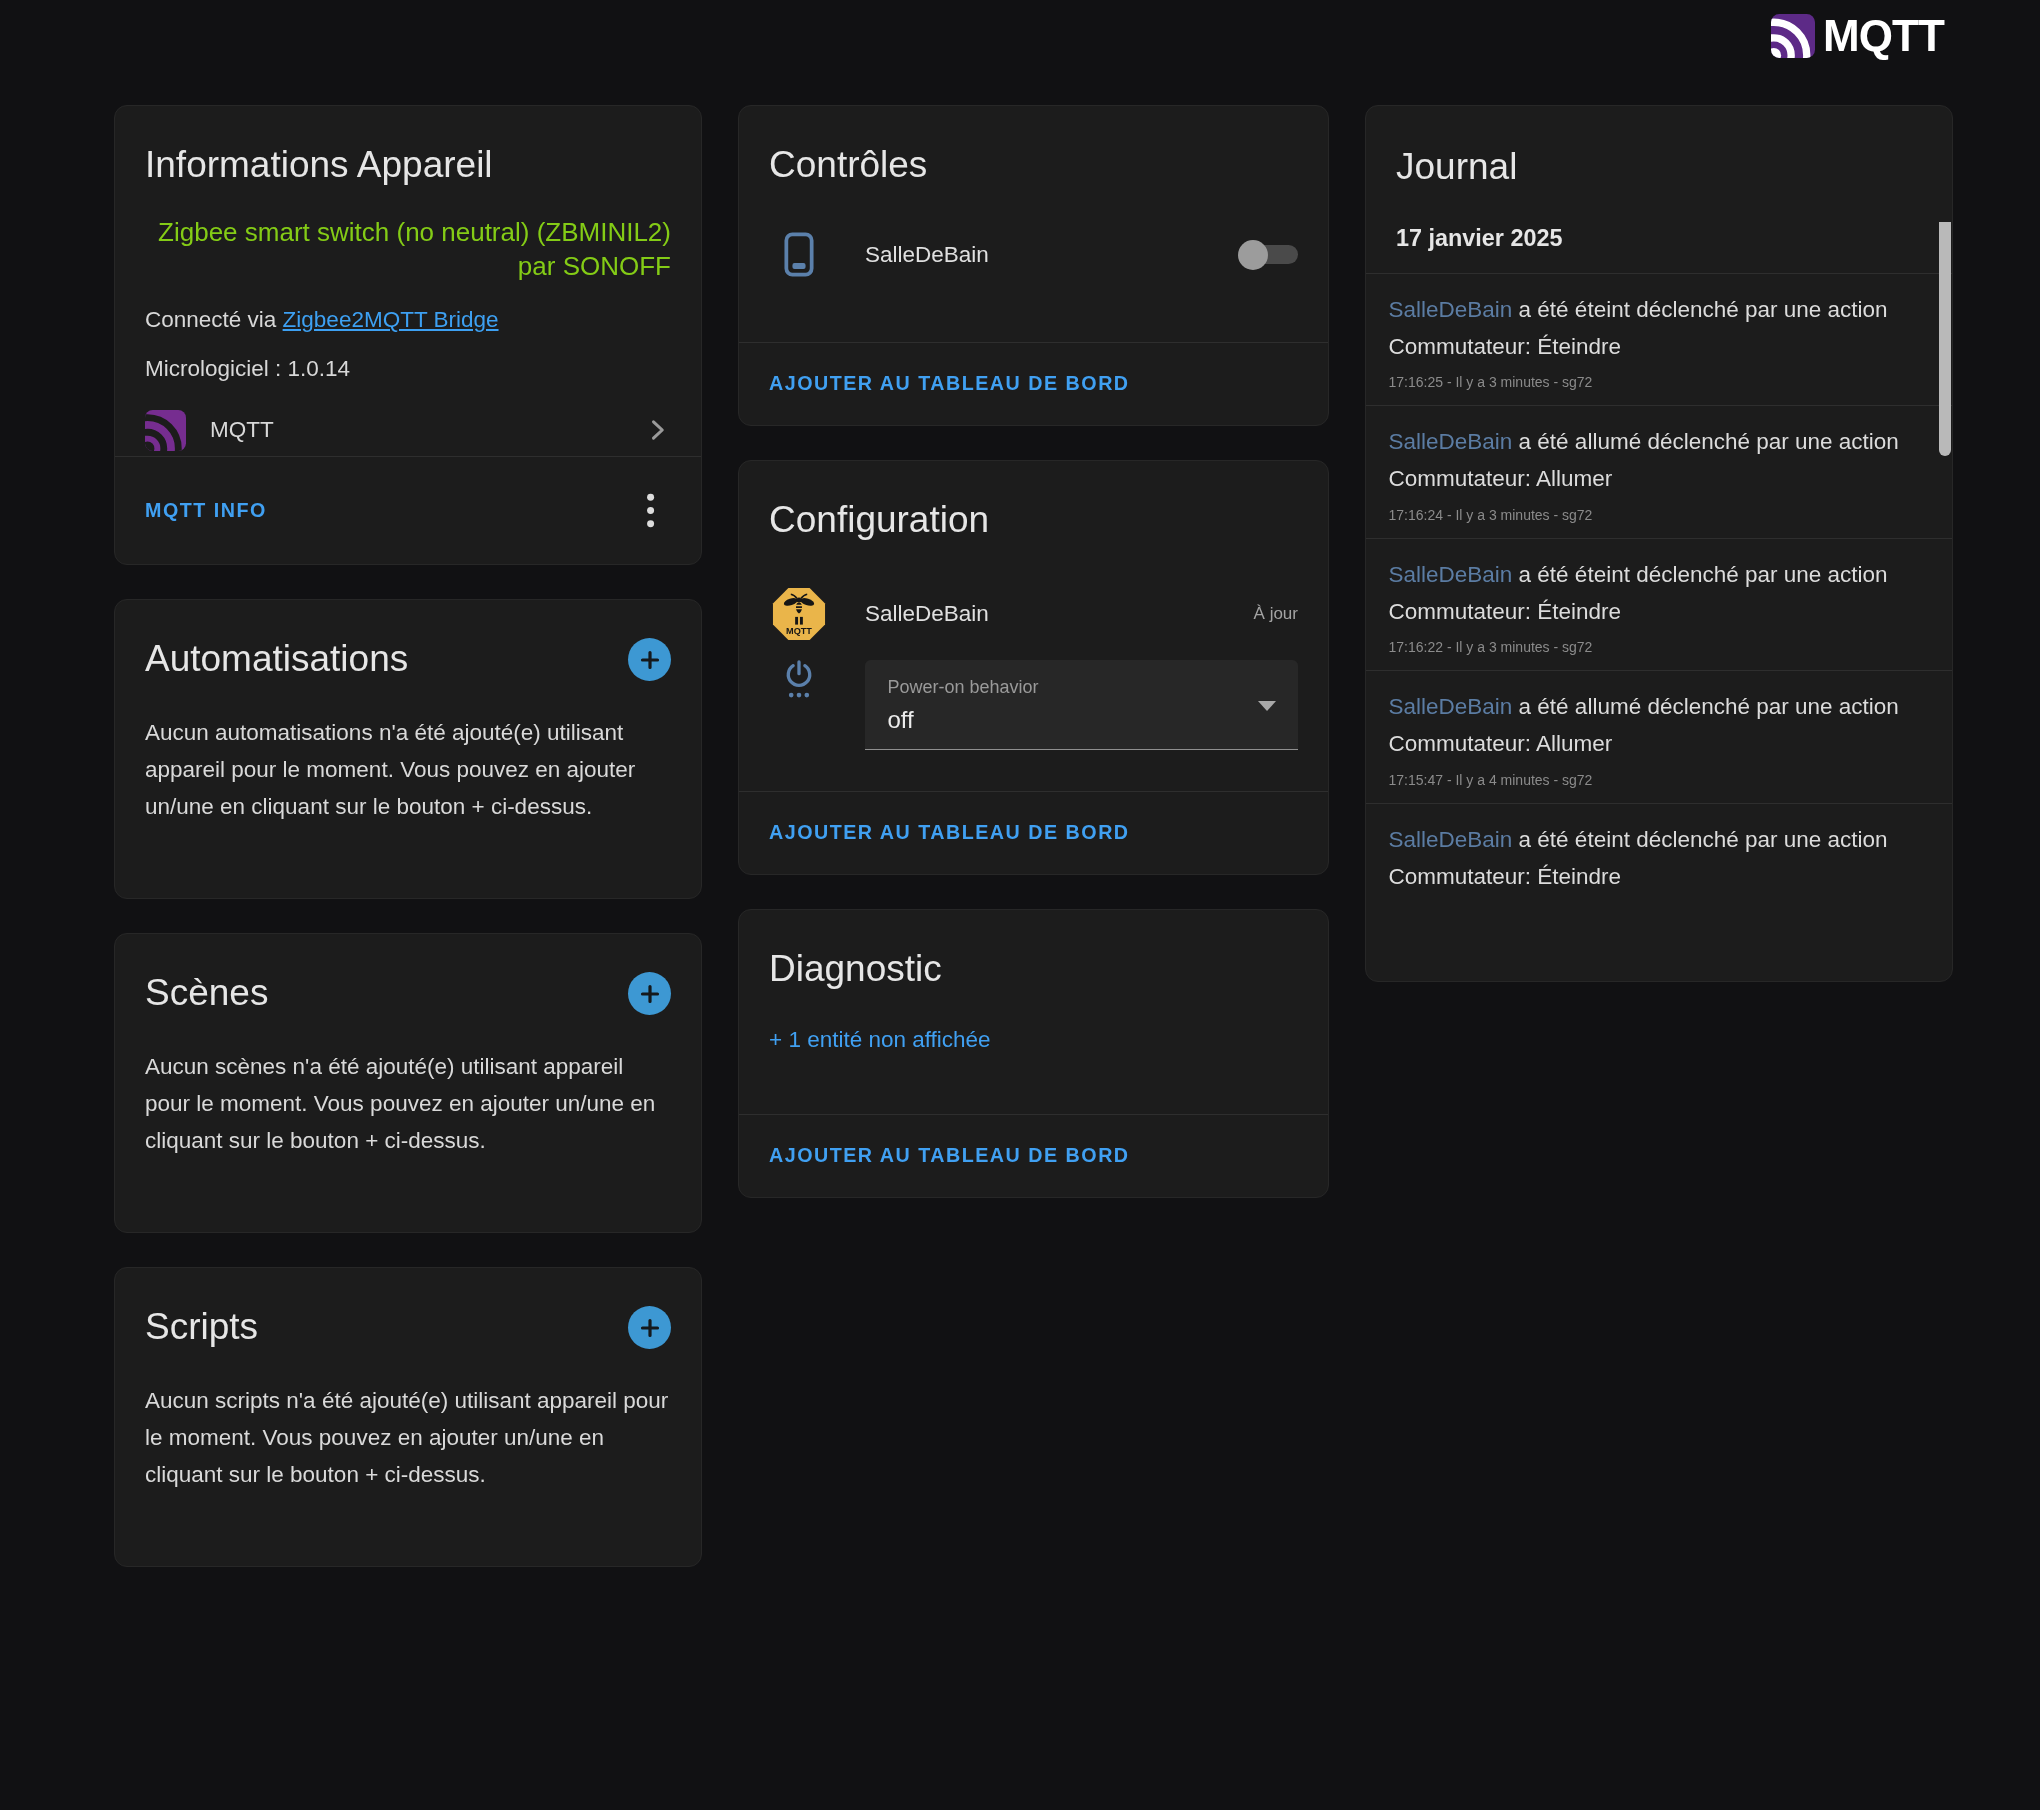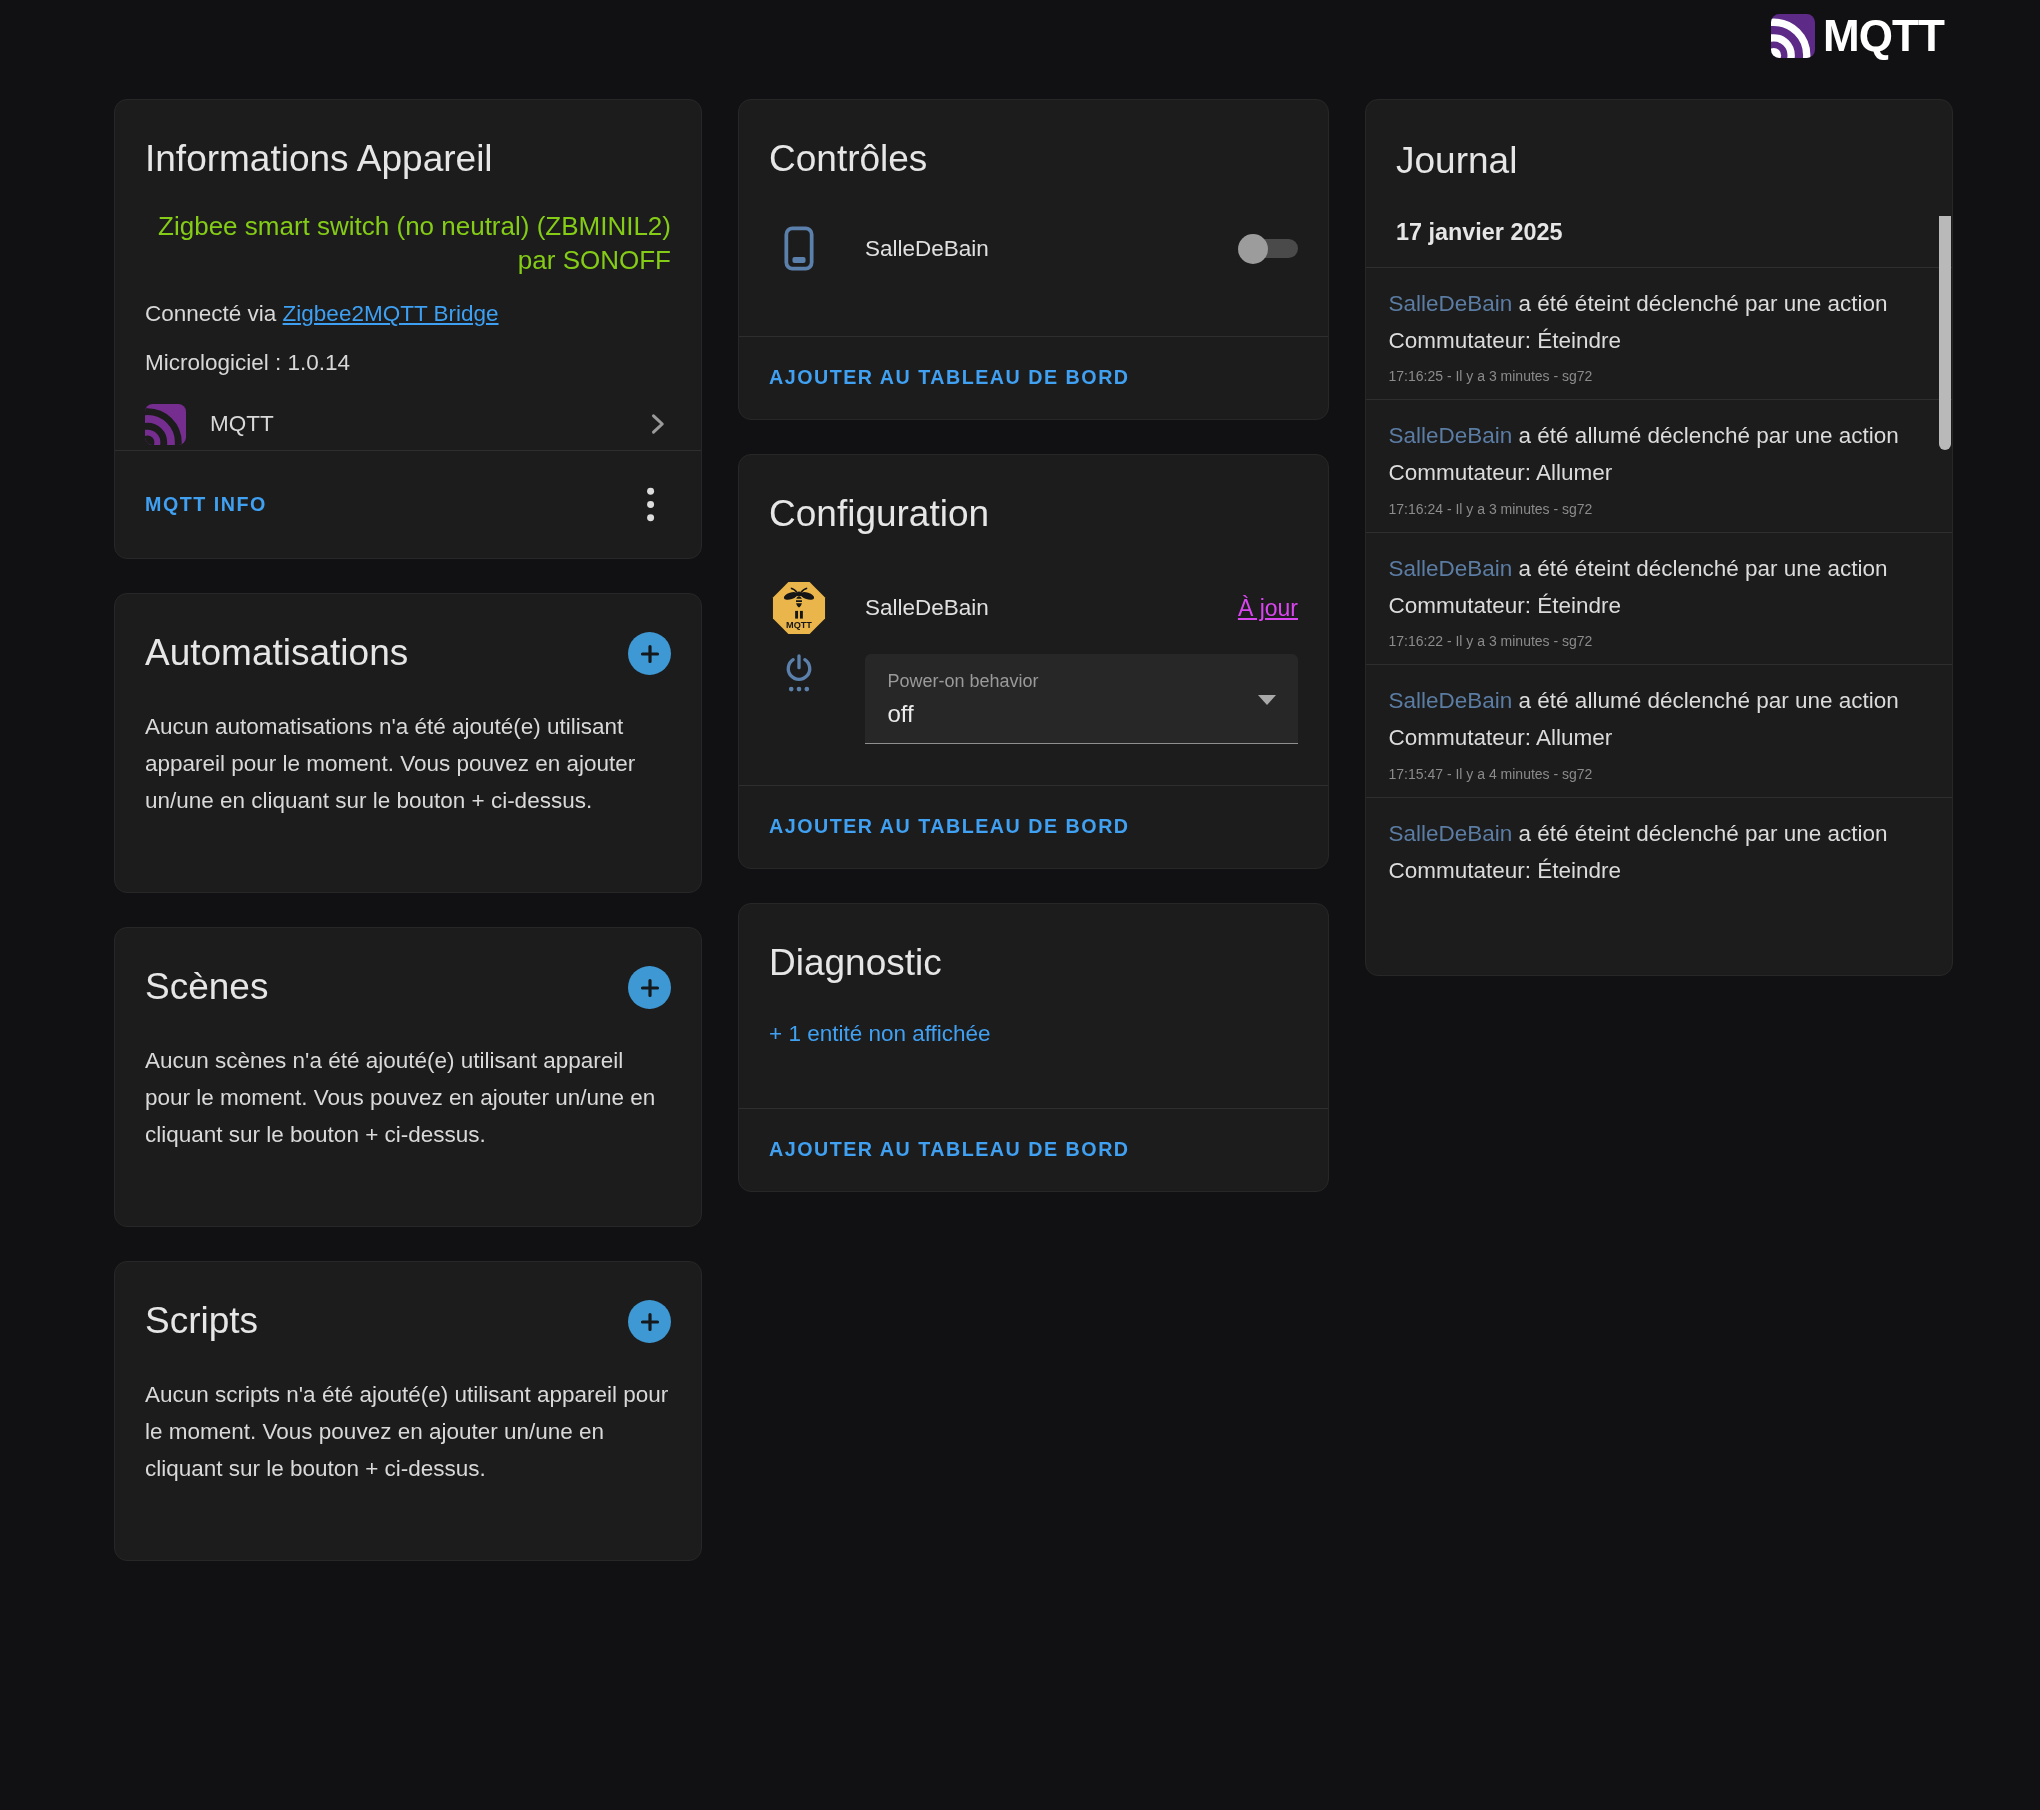--- a/index.html
+++ b/index.html
@@ -4,21 +4,21 @@
 <style>
   html,body{margin:0;padding:0;background:#111113;width:2041px;height:1810px;overflow:hidden;
     font-family:"Liberation Sans", sans-serif; color:#e3e3e3;}
   *{box-sizing:border-box;}
 
   
   .brand{position:absolute;top:11.2px;right:96px;display:flex;align-items:center;gap:7.5px;}
   .brand-text{font-size:44px;font-weight:700;letter-spacing:-0.9px;color:#ffffff;}
 
   
-  .page{position:absolute;left:114px;top:99px;display:flex;gap:36px;align-items:flex-start;}
+  .page{position:absolute;left:114px;top:105px;display:flex;gap:36px;align-items:flex-start;}
   .col{display:flex;flex-direction:column;gap:34px;}
   .col-left{width:588px;}
   .col-mid{width:591px;}
   .col-right{width:588px;}
 
   .card{background:#1c1c1c;border:0.9px solid #272727;border-radius:13px;overflow:hidden;}
   .card-body{padding:37px 30px 34px;}
   .divider{height:0.9px;background:#2e2e2e;}
   .card-title{font-size:37px;font-weight:400;color:#e6e6e6;margin:0;line-height:1.2;}
 
@@ -39,21 +39,21 @@
   .info-action{justify-content:space-between;height:107px;}
 
   
   .empty-text{margin:32px 0 0;font-size:22.5px;line-height:37px;color:#d9d9d9;}
   .empty-card .card-body{padding-bottom:45px;min-height:298px;}
 
   
   .entity-row{display:flex;align-items:center;margin-top:45px;}
   .entity-icon{width:60px;flex:0 0 60px;display:flex;justify-content:center;}
   .entity-name{font-size:22.5px;color:#e0e0e0;margin-left:36px;flex:1;}
-  .entity-status{font-size:23px;color:#d946ef;text-decoration:underline;}
+  .entity-status{font-size:17px;color:#a3a3a3;}
 
   .controls-body{min-height:236px;}
 
   
   .toggle{position:relative;width:60px;height:32px;flex:0 0 auto;cursor:pointer;}
   .toggle-track{position:absolute;left:9.4px;top:6.6px;width:51px;height:19px;border-radius:9.4px;background:#4a4a4a;}
   .toggle-thumb{position:absolute;left:0;top:0.9px;width:30px;height:30px;border-radius:50%;background:#9c9c9c;}
 
   
   .select-row{align-items:flex-start;margin-top:19px;}

